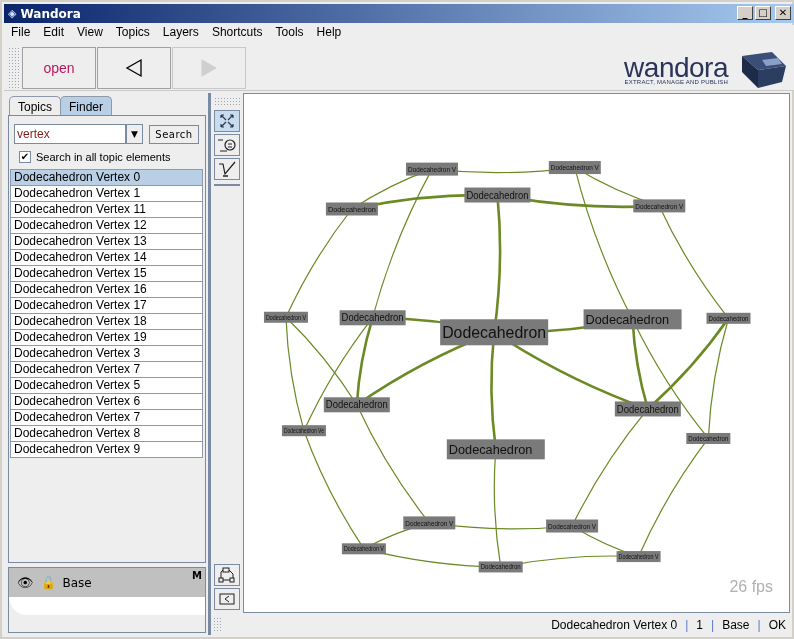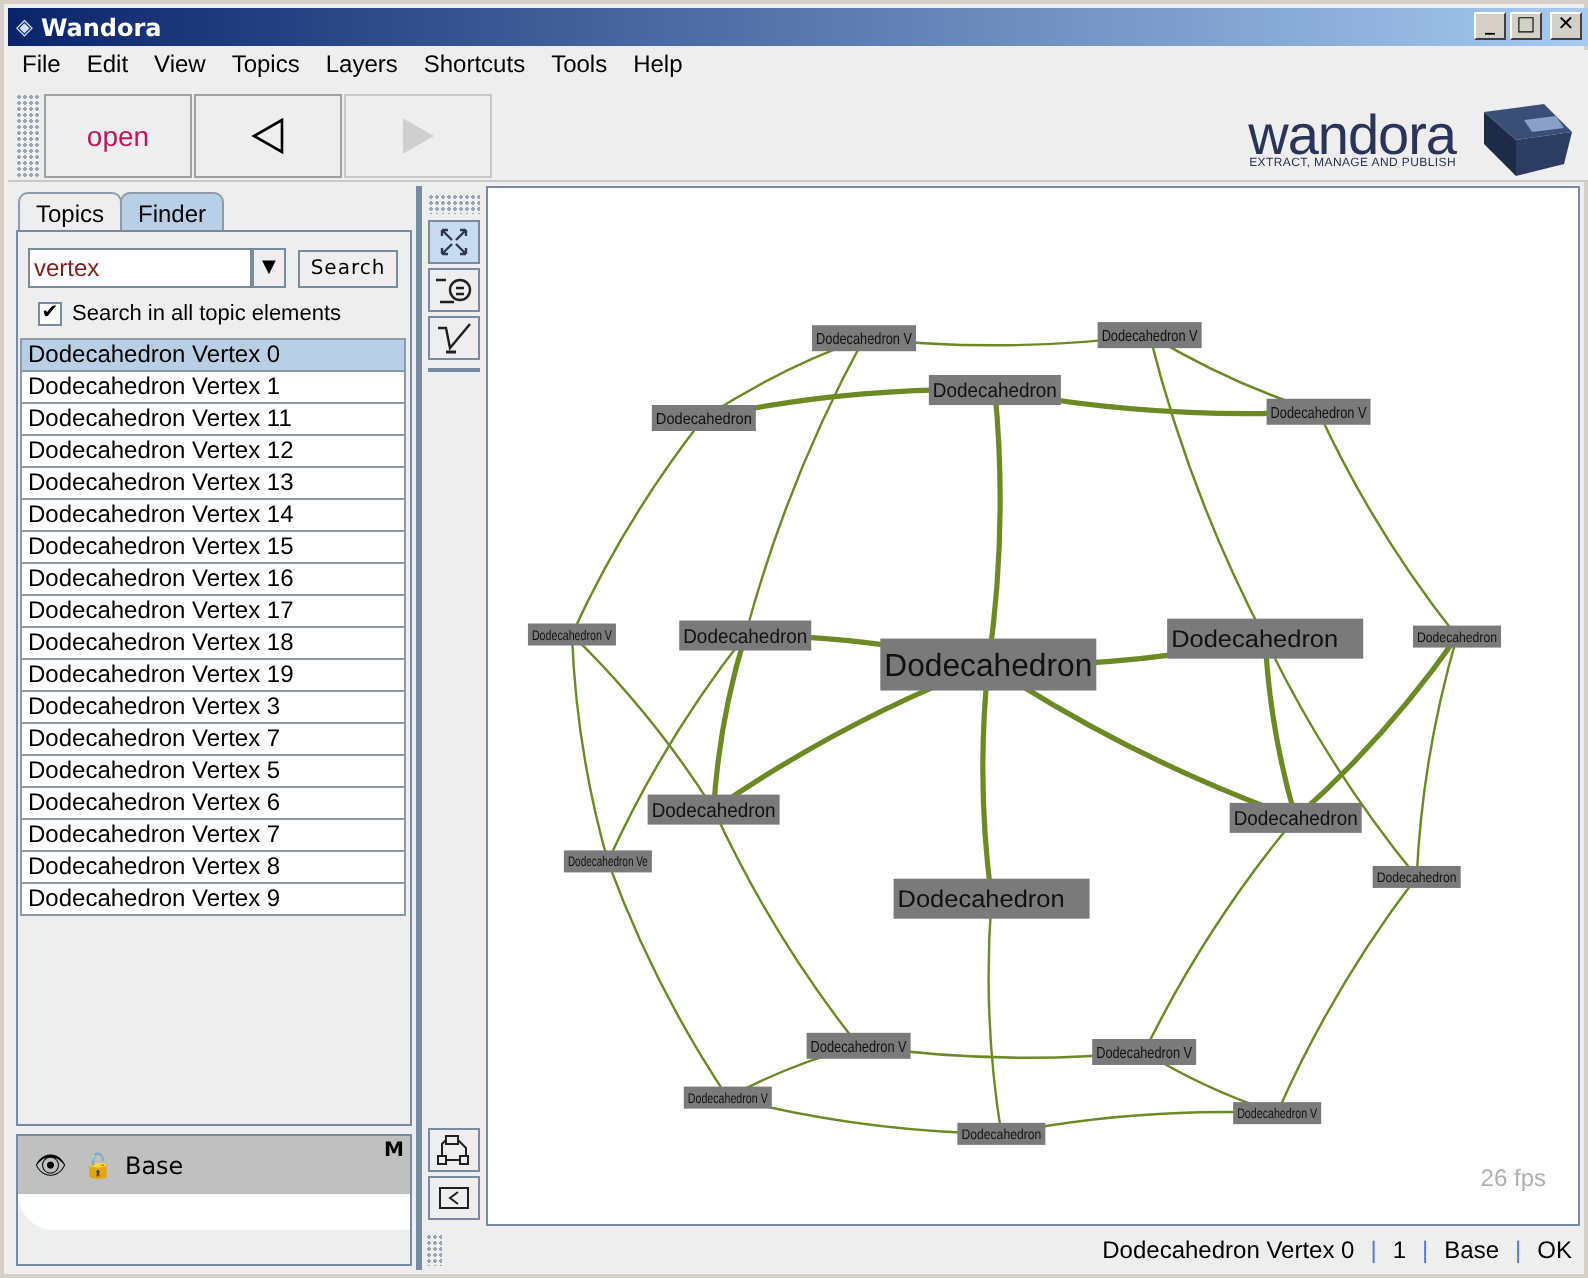--- a/index.html
+++ b/index.html
@@ -39,21 +39,21 @@
 #layerrow .lock{margin-left:8px;font-size:12px}
 #layerrow .lname{margin-left:6px;font-family:"DejaVu Sans",sans-serif;font-size:12px}
 #layerrow .m{position:absolute;right:3px;top:2px;font-size:10px;font-weight:bold}
 #layerwhite{position:absolute;left:0;top:29px;width:196px;height:18px;background:#fff;border-radius:0 0 0 18px}
 #splitter{position:absolute;left:206px;top:91px;width:3px;height:542px;background:#7a8aa0}
 #sidetools{position:absolute;left:209px;top:91px;width:32px;height:520px;background:#eeeeee}
 .stbtn{position:absolute;left:3px;width:26px;height:22px;border:1px solid #7a8aa0;background:#eeeeee;display:flex;align-items:center;justify-content:center}
 .stbtn.active{background:#c8dcf0}
 #graph{position:absolute;left:241px;top:91px;width:547px;height:520px;background:#fff;border:1px solid #7a8aa0}
 #graph svg{position:absolute;left:0;top:0}
-#fps{position:absolute;right:16px;bottom:16px;color:#b0b0b0;font-family:"Liberation Sans",sans-serif;font-size:12px}
+#fps{position:absolute;right:16px;bottom:16px;color:#b0b0b0;font-family:"Liberation Sans",sans-serif;font-size:16px}
 #statusbar{position:absolute;left:209px;top:612px;width:581px;height:21px;background:#eeeeee;display:flex;align-items:center;justify-content:flex-end;font-family:"Liberation Sans",sans-serif;font-size:12px;padding-right:6px}
 #statusbar .sep{color:#5a7ad0;margin:0 8px}
 .nlabel{font-family:"Liberation Sans",sans-serif;fill:#111}
 </style>
 </head>
 <body>
 
 <div id="win">
   <div id="titlebar">
     <span class="ico">◈</span>

